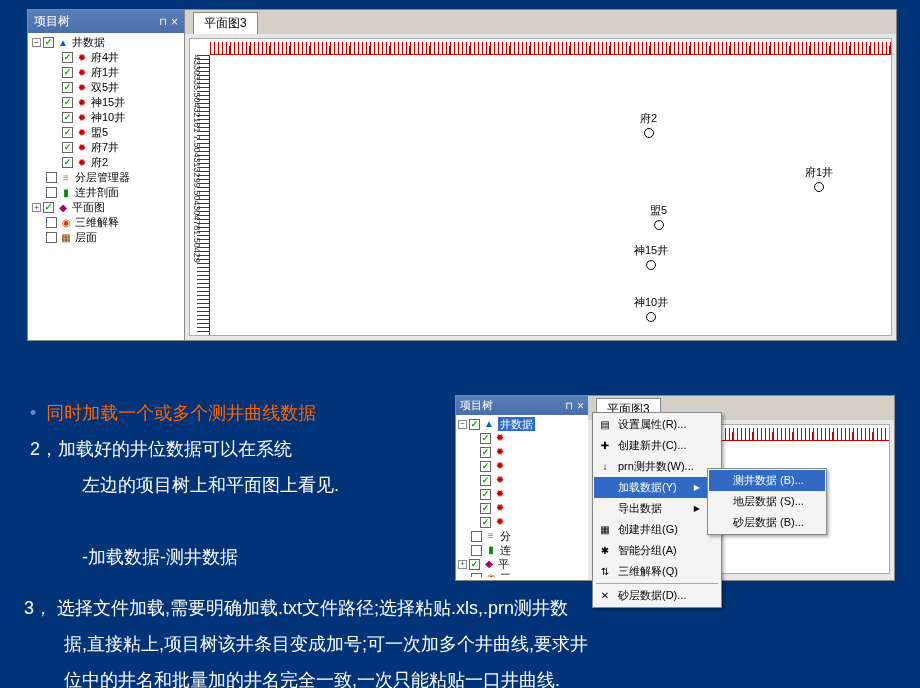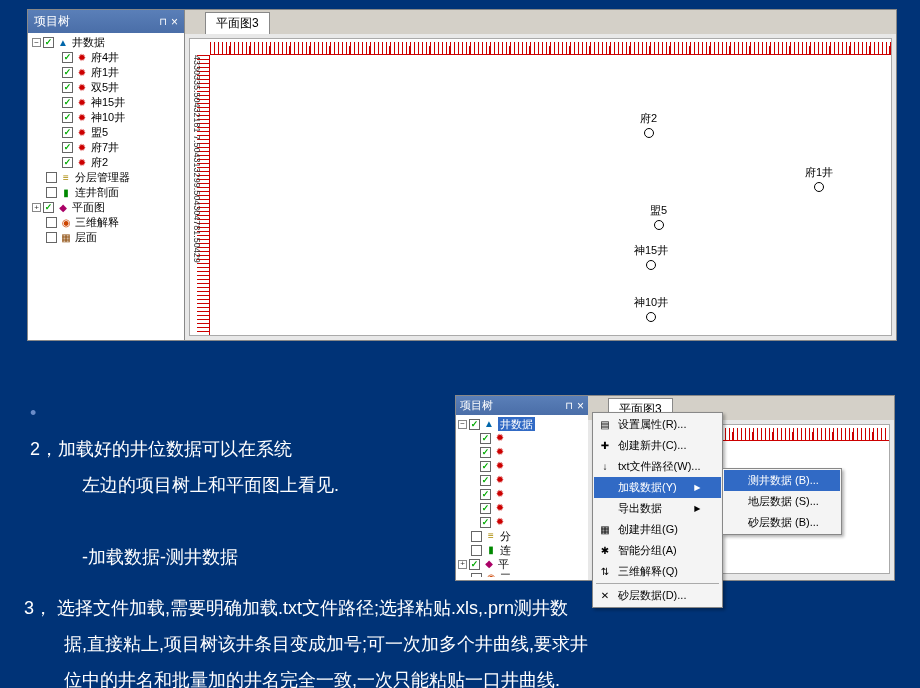--- a/index.html
+++ b/index.html
@@ -18,21 +18,21 @@
     .tree-indent.l2 { width: 28px; }
     .tree-toggle { width: 9px; height: 9px; border: 1px solid #888; display: inline-flex; align-items: center; justify-content: center; font-size: 8px; line-height: 1; color: #333; background: white; cursor: pointer; }
     .tree-check { width: 11px; height: 11px; border: 1px solid #666; display: inline-flex; align-items: center; justify-content: center; background: white; cursor: pointer; }
     .tree-check.checked::after { content: "✓"; color: #0a0; font-size: 9px; font-weight: bold; }
     .tree-icon { width: 14px; height: 14px; display: inline-flex; align-items: center; justify-content: center; font-size: 10px; }
     .icon-well { color: #c00; }
     .icon-root { color: #06a; }
     
     .plan-panel { flex: 1; border: 1px solid #888; border-left: none; display: flex; flex-direction: column; background: #e8e8e8; }
     .plan-tabs { background: #d4d0c8; display: flex; padding-top: 2px; }
-    .plan-tab { background: white; border: 1px solid #888; border-bottom: none; padding: 2px 10px; font-size: 12px; margin-left: 20px; cursor: pointer; }
+    .plan-tab { background: white; border: 1px solid #888; border-bottom: none; padding: 2px 10px; font-size: 12px; margin-left: 8px; cursor: pointer; }
     .plan-view { flex: 1; background: white; margin: 4px; border: 1px solid #aaa; position: relative; overflow: hidden; }
     
     .ruler-h { position: absolute; top: 0; left: 20px; right: 0; height: 16px; background: white; border-bottom: 1px solid #c00; }
     .ruler-h::after { content: ""; position: absolute; bottom: 0; left: 0; right: 0; height: 12px; background: repeating-linear-gradient(to right, #c00 0, #c00 1px, transparent 1px, transparent 4px); }
     .ruler-h::before { content: ""; position: absolute; bottom: 0; left: 0; right: 0; height: 8px; background: repeating-linear-gradient(to right, transparent 0, transparent 19px, #c00 19px, #c00 20px); }
     
     .ruler-v { position: absolute; top: 16px; left: 0; bottom: 0; width: 20px; background: white; border-right: 1px solid #c00; }
     .ruler-v-ticks { position: absolute; top: 0; right: 0; bottom: 0; width: 12px; background: repeating-linear-gradient(to bottom, #c00 0, #c00 1px, transparent 1px, transparent 4px); }
     .ruler-v-text { position: absolute; top: 0; left: 2px; writing-mode: vertical-rl; font-size: 9px; color: #333; letter-spacing: 0px; }
     
@@ -182,20 +182,21 @@
           <div class="well-point" style="left: 424px; top: 188px;"><span>神15井</span><div class="circle"></div></div>
           <div class="well-point" style="left: 424px; top: 240px;"><span>神10井</span><div class="circle"></div></div>
         </div>
     </div>
   </div>
 </div>
 
 <div class="text-section">
   <div class="bullet-line">
     <span class="bullet">•</span>
+    <span class="orange-text">同时加载一个或多个测井曲线数据</span>
   </div>
   <div class="num">2，加载好的井位数据可以在系统</div><br>
   <div class="indent1">左边的项目树上和平面图上看见.</div>
   <br>
   <div class="indent1">-加载数据-测井数据</div>
 </div>
 <div style="position:absolute;top:590px;left:24px;color:white;font-size:18px;line-height:2;">
   <div>3， 选择文件加载,需要明确加载.txt文件路径;选择粘贴.xls,.prn测井数</div>
   <div style="padding-left:40px">据,直接粘上,项目树该井条目变成加号;可一次加多个井曲线,要求井</div>
   <div style="padding-left:40px">位中的井名和批量加的井名完全一致,一次只能粘贴一口井曲线.</div>
@@ -294,21 +295,21 @@
         <div class="context-menu-item">
           <span class="cm-icon">▤</span>
           <span>设置属性(R)...</span>
         </div>
         <div class="context-menu-item">
           <span class="cm-icon">✚</span>
           <span>创建新井(C)...</span>
         </div>
         <div class="context-menu-item">
           <span class="cm-icon">↓</span>
-          <span>txt文件路径(W)...</span>
+          <span>prn测井数(W)...</span>
         </div>
         <div class="context-menu-item hover">
           <span>加载数据(Y)</span>
           <span class="arrow">▶</span>
         </div>
         <div class="context-menu-item">
           <span>导出数据</span>
           <span class="arrow">▶</span>
         </div>
         <div class="context-menu-item">
@@ -322,21 +323,21 @@
         <div class="context-menu-item">
           <span class="cm-icon">⇅</span>
           <span>三维解释(Q)</span>
         </div>
         <div class="context-menu-sep"></div>
         <div class="context-menu-item">
           <span class="cm-icon">✕</span>
           <span>砂层数据(D)...</span>
         </div>
       </div>
-    <div class="context-menu submenu" style="left:134px;top:72px;" id="ctx-submenu">
+    <div class="context-menu submenu" style="left:119px;top:72px;" id="ctx-submenu">
         <div class="context-menu-item hover">
           <span>测井数据 (B)...</span>
         </div>
         <div class="context-menu-item">
           <span>地层数据 (S)...</span>
         </div>
         <div class="context-menu-item">
           <span>砂层数据 (B)...</span>
         </div>
       </div>

